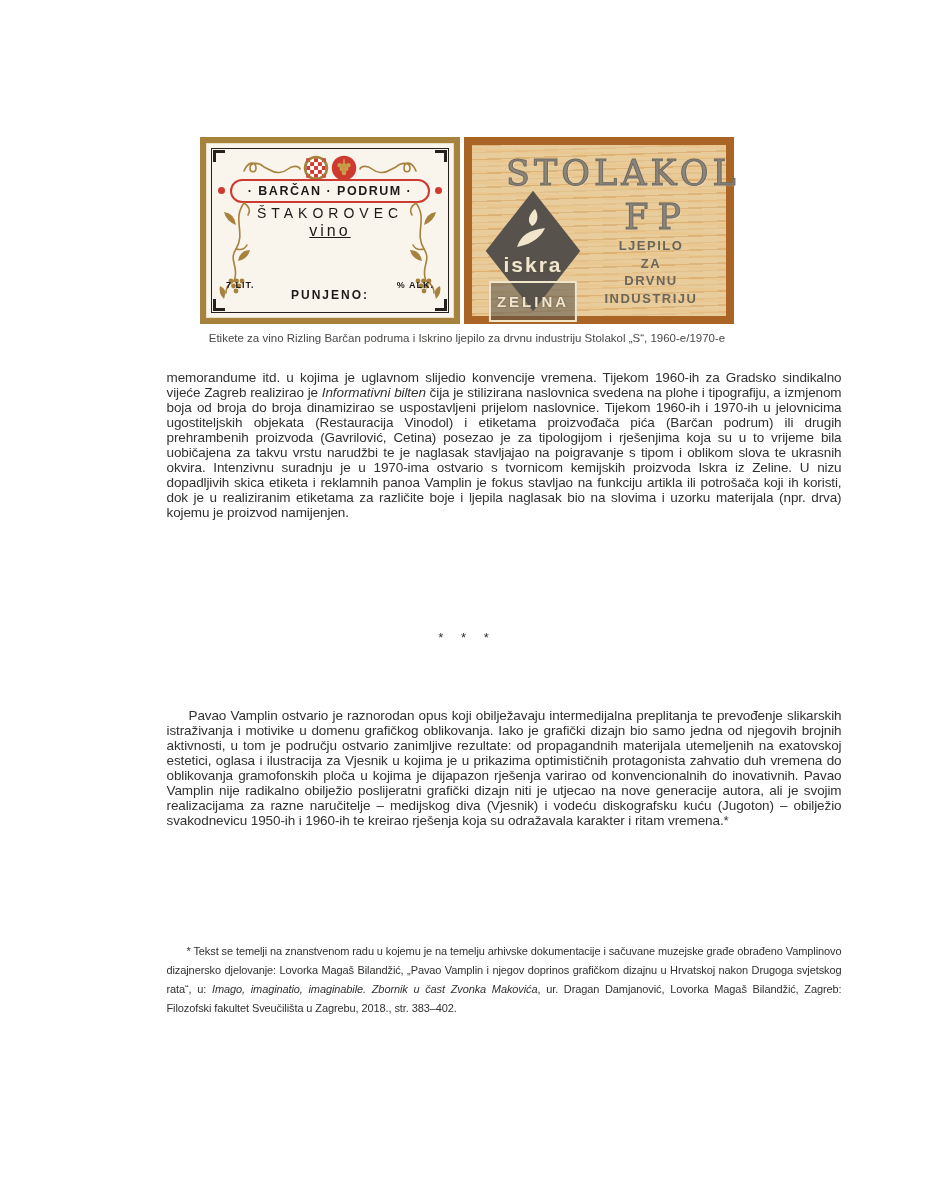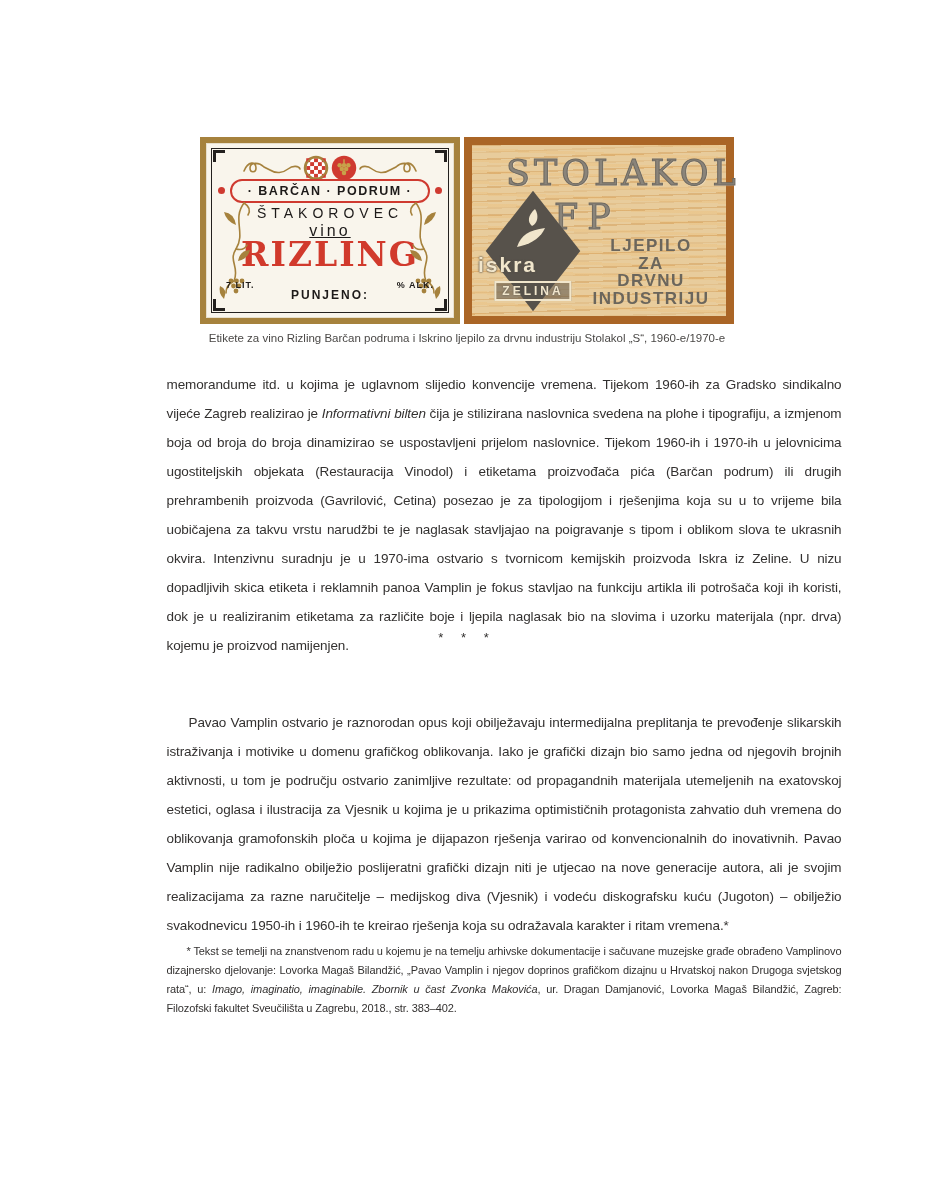--- a/index.html
+++ b/index.html
@@ -42,42 +42,42 @@
   
   .glue-label{position:relative;width:270px;height:187px;box-sizing:border-box;border:8px solid #aa6526;
               background-color:#e8cc9c;
               background-image:
                 repeating-linear-gradient(178deg, rgba(196,126,44,.30) 0 1.5px, rgba(0,0,0,0) 1.5px 7px,
                                           rgba(196,126,44,.14) 7px 8.5px, rgba(0,0,0,0) 8.5px 14px),
                 repeating-linear-gradient(2deg, rgba(236,190,120,.35) 0 3px, rgba(0,0,0,0) 3px 11px);}
   .gl-brand{position:absolute;top:8px;left:0;right:0;text-align:center;
             font-family:"DejaVu Serif","Liberation Serif",serif;font-size:35px;letter-spacing:4px;
             color:#8a847a;-webkit-text-stroke:1px #6e6960;text-shadow:1px 1px 1px rgba(255,255,255,.35);padding-left:34px;}
-  .gl-brand2{position:absolute;top:52px;left:0;right:24px;text-align:center;
+  .gl-brand2{position:absolute;top:52px;left:0;right:36px;text-align:right;
              font-family:"DejaVu Serif","Liberation Serif",serif;font-size:35px;letter-spacing:9px;
              color:#8a847a;-webkit-text-stroke:1px #6e6960;text-shadow:1px 1px 1px rgba(255,255,255,.35);}
   .gl-logo{position:absolute;left:6px;top:50px;width:110px;height:120px;}
   .gl-diamond{position:absolute;left:55px;top:56px;width:76px;height:76px;
               transform:translate(-50%,-50%) scale(.88,1.12) rotate(45deg);background:#57524b;}
   .gl-spark{position:absolute;left:33px;top:12px;}
-  .gl-iskra{position:absolute;left:0;right:0;top:58px;
+  .gl-iskra{position:absolute;left:0;right:0;top:58px;text-align:center;
             font-size:21px;font-weight:bold;letter-spacing:2px;color:#f1e6cc;
             text-shadow:0 0 2px #57524b,0 0 2px #57524b;}
   .gl-zelina{position:absolute;left:50%;top:86px;transform:translateX(-50%);
-             border:2px solid #f1e6cc;padding:1px 6px;font-size:12px;font-weight:bold;
+             border:2px solid #f1e6cc;padding:10px 6px;font-size:15px;font-weight:bold;
              letter-spacing:3px;color:#f1e6cc;text-shadow:0 0 2px #57524b;white-space:nowrap;background:rgba(87,82,75,.55);}
   .gl-desc{position:absolute;right:8px;top:92px;width:134px;text-align:center;
-           font-size:17px;font-weight:bold;letter-spacing:1.5px;line-height:17.5px;color:#6b665c;}
+           font-size:13px;font-weight:bold;letter-spacing:1.5px;line-height:17.5px;color:#6b665c;}
   .gl-desc span{display:block;}
 
   
   .caption{position:absolute;top:324px;left:0;right:0;text-align:center;
            font-size:11.5px;color:#4a4846;letter-spacing:0;}
   .body-par{position:absolute;left:130px;width:675px;margin:0;text-align:justify;
-            font-size:13.5px;line-height:29px;letter-spacing:-0.1px;color:#333130;}
+            font-size:13.5px;line-height:15px;letter-spacing:-0.1px;color:#333130;}
   .p1{top:362px;}
   .p2{top:700px;text-indent:22px;}
   .divider{position:absolute;top:622px;left:0;right:0;text-align:center;
            font-size:13px;letter-spacing:7px;color:#333130;}
   .footnote{position:absolute;top:934px;left:130px;width:675px;margin:0;text-align:justify;
             font-size:11px;line-height:19px;letter-spacing:-0.1px;color:#333130;text-indent:20px;}
 </style>
 </head>
 <body>
 
@@ -134,21 +134,20 @@
       </div>
 
       <div class="wl-pill">
         <span>· BARČAN · PODRUM ·</span>
       </div>
       <span class="wl-dot left"></span>
       <span class="wl-dot right"></span>
 
       <div class="wl-region">ŠTAKOROVEC</div>
       <div class="wl-kind">vino</div>
-      <div class="wl-name">RIZLING</div>
 
       <svg class="wl-vine left" viewBox="0 0 42 105">
         <g stroke="#a6823d" fill="none" stroke-width="1.6" stroke-linecap="round">
           <path d="M30 2 C18 18 32 32 22 48 C14 60 26 66 20 80"></path>
           <path d="M30 2 Q38 7 34 14"></path>
           <path d="M22 48 Q30 50 33 44"></path>
           <path d="M20 80 Q12 84 12 92"></path>
         </g>
         <g fill="#a6823d">
           <path d="M22 24 q-10 -4 -12 -13 q10 1 12 13 z"></path>

